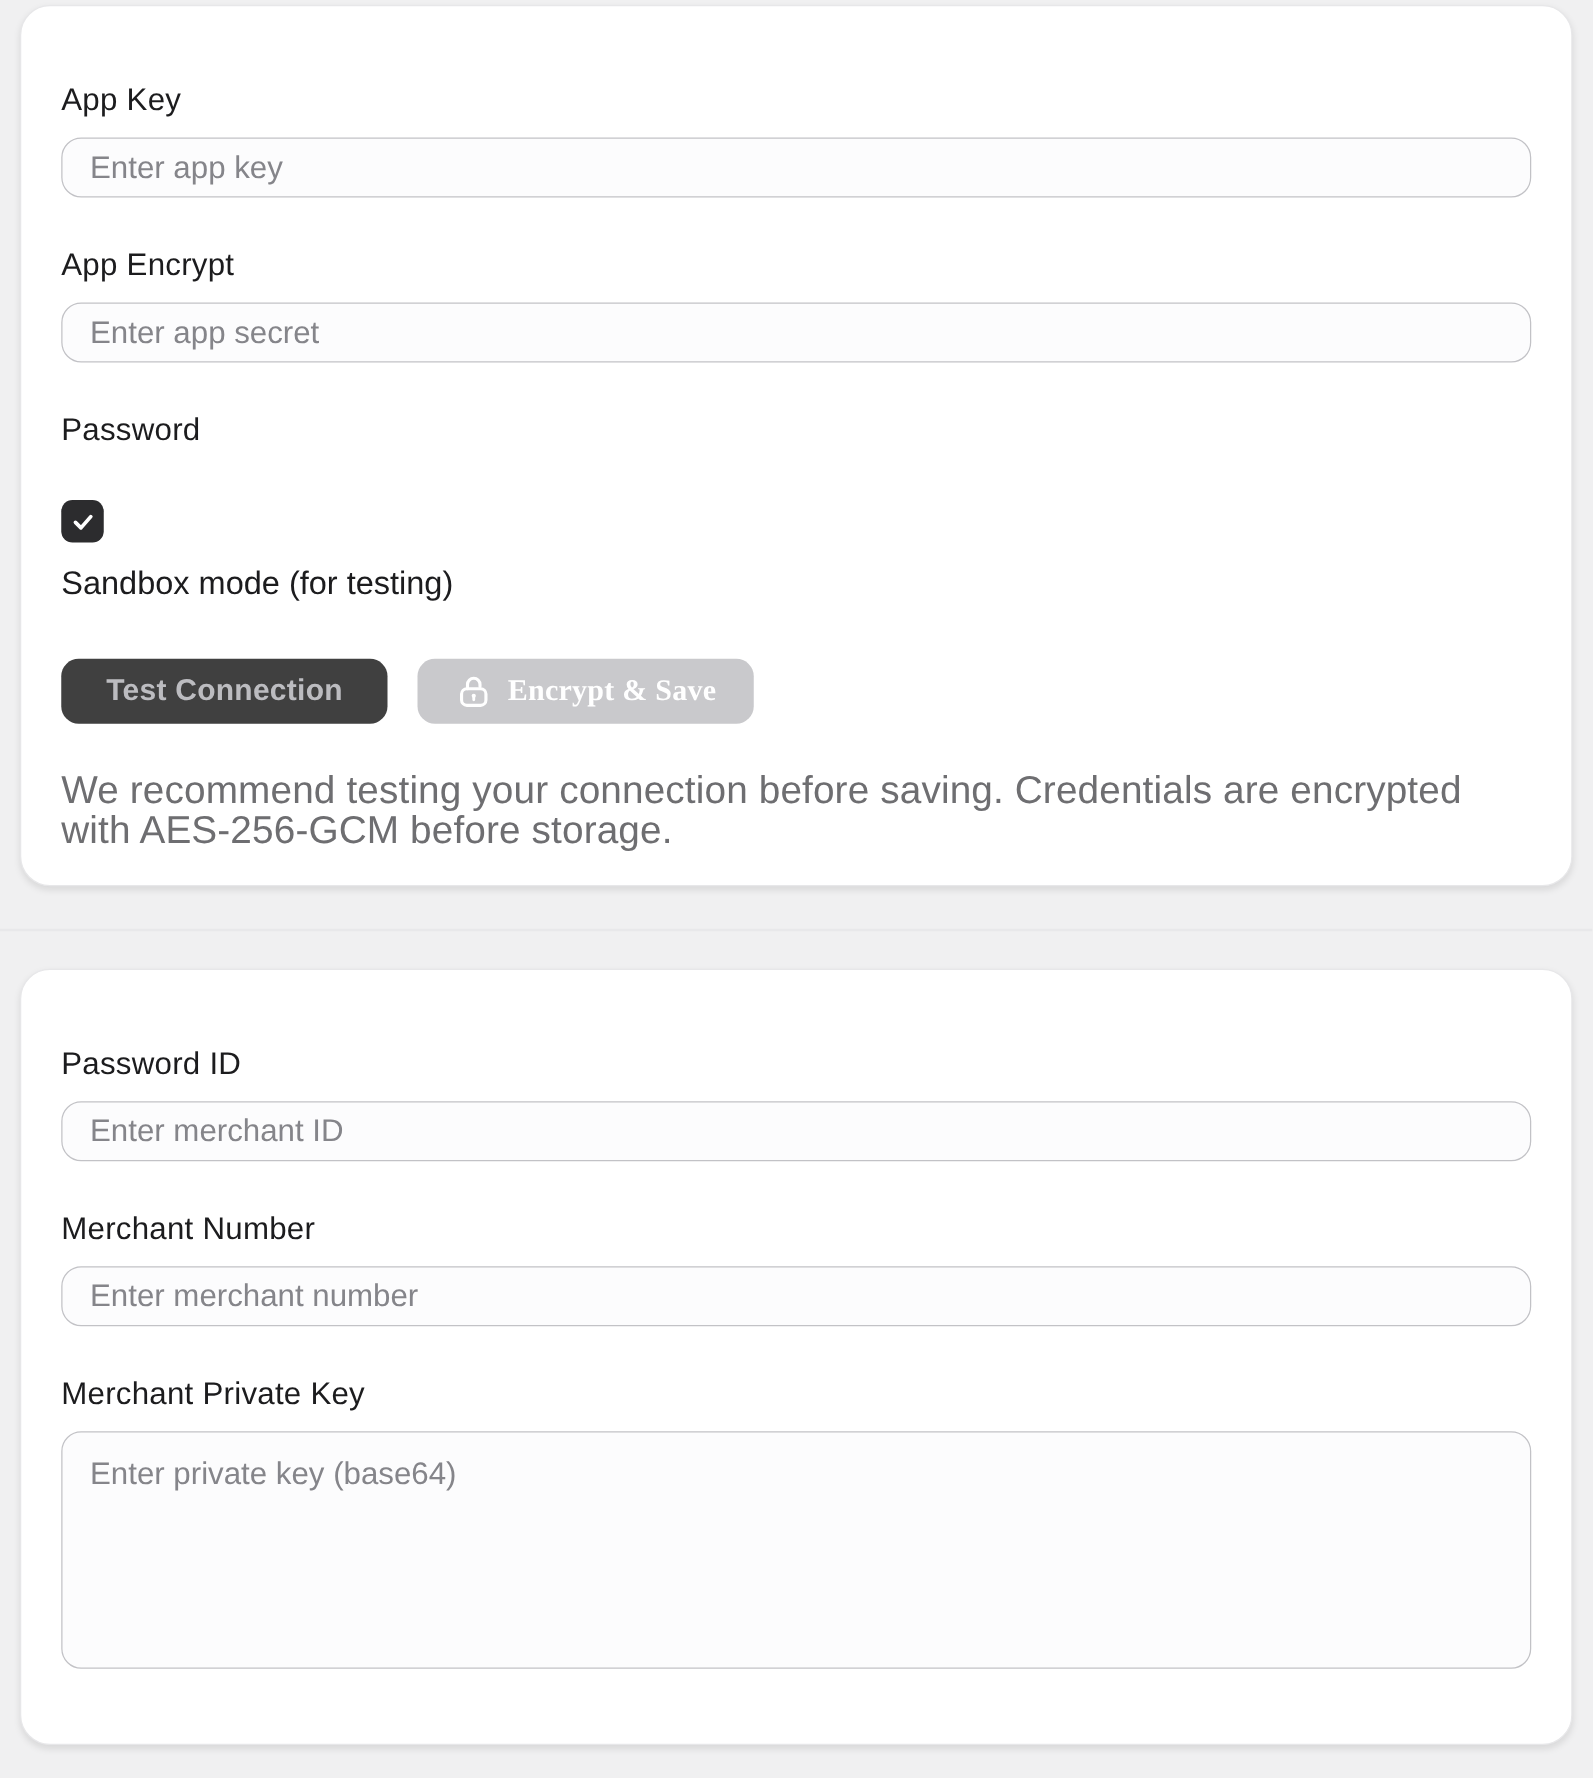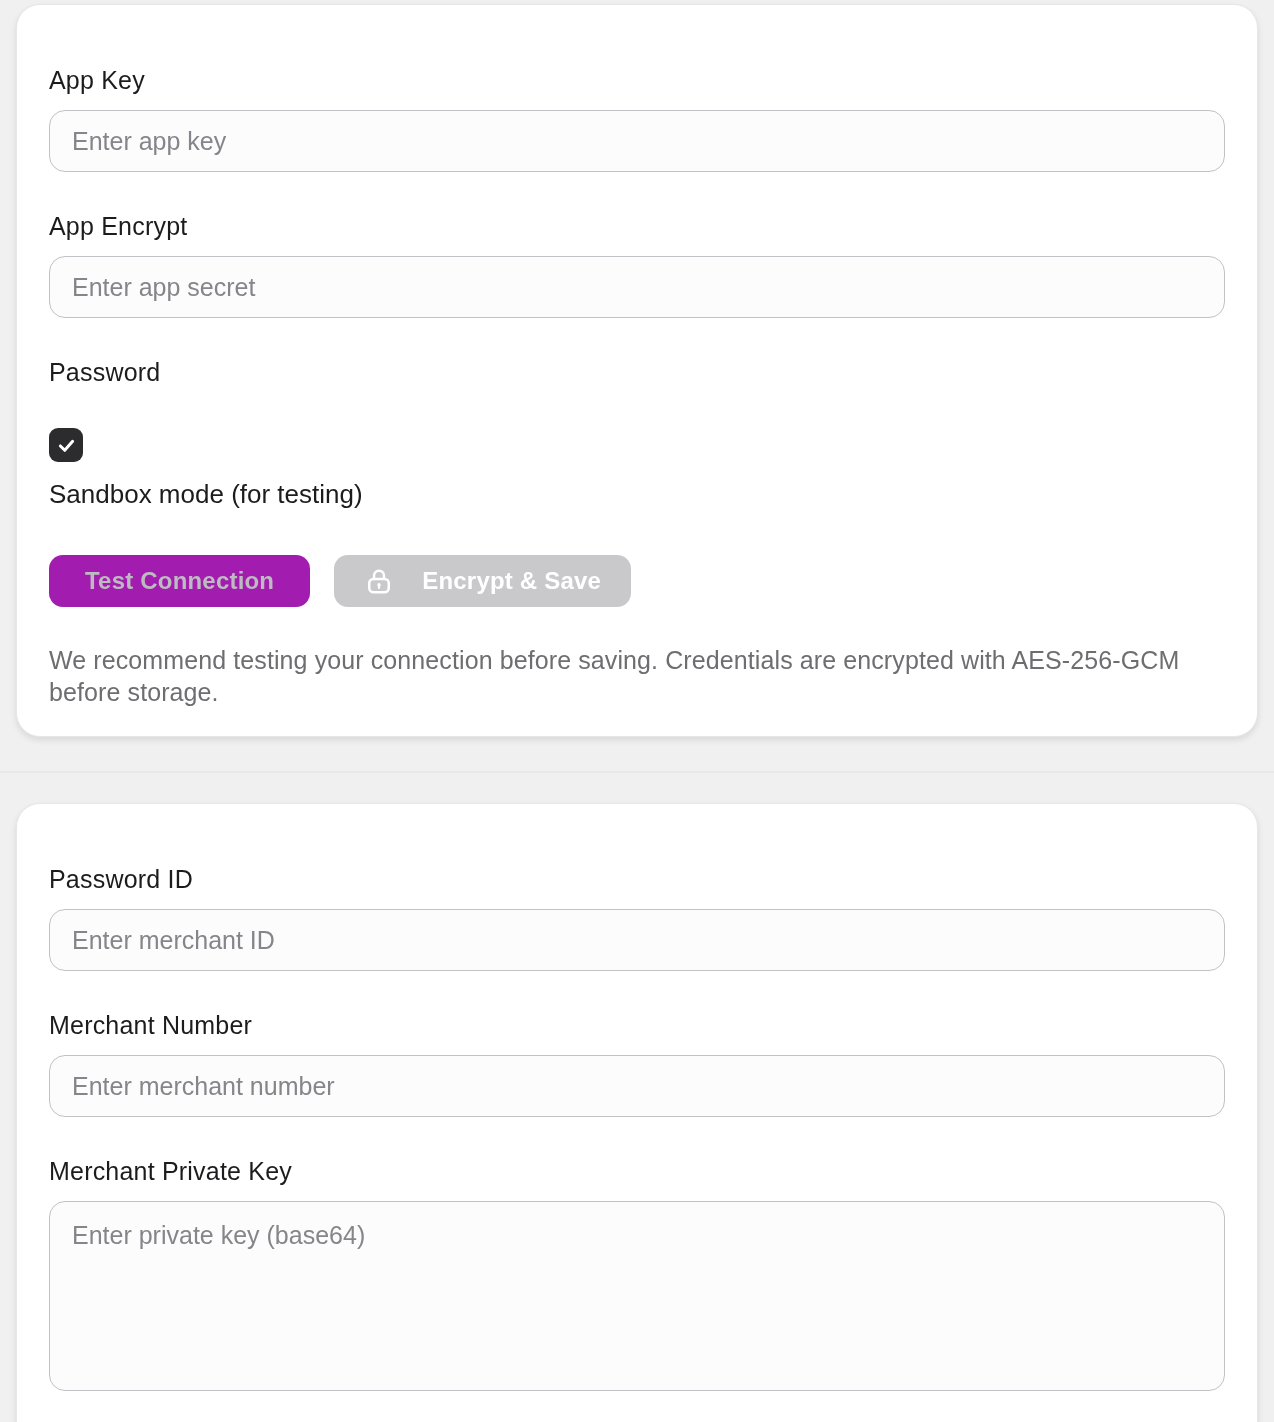--- a/index.html
+++ b/index.html
@@ -42,21 +42,21 @@
     margin-top:15px;
     width:100%;
     background:#fcfcfd;
     border:1.5px solid #c2c2c6;
     border-radius:16px;
     font-family:"Liberation Sans", sans-serif;
     font-size:25px;
     color:#1c1c1e;
     outline:none;
   }
-  .text-input { height:62px; padding:0 22px; }
+  .text-input { height:48px; padding:0 22px; }
   .textarea-input { height:190px; padding:17px 22px; resize:none; line-height:32px; }
   .text-input::placeholder, .textarea-input::placeholder { color:#85858a; opacity:1; }
 
   .checkbox-row {
     margin-top:41px;
     display:flex;
     align-items:flex-start;
     gap:17px;
     cursor:pointer;
     flex-direction:column;
@@ -76,26 +76,26 @@
     border:none;
     border-radius:14px;
     font-family:"Liberation Sans", sans-serif;
     font-size:24px;
     font-weight:600;
     display:inline-flex;
     align-items:center;
     justify-content:center;
     letter-spacing:0.2px;
   }
-  .btn-test { background:#a21caf; color:#bcbcc0; padding:0 36px; }
-  .btn-save { background:#c9c9cc; color:#ffffff; padding:0 30px; gap:28px; }
+  .btn-test { background:#404040; color:#bcbcc0; padding:0 36px; }
+  .btn-save { background:#c9c9cc; color:#ffffff; padding:0 30px; gap:12px;font-family:Liberation Serif, serif; }
 
   .helper-text {
     margin-top:37px;
-    font-size:25px;
+    font-size:31px;
     line-height:32px;
     color:#6e6e71;
     max-width:1172px;
     letter-spacing:0.1px;
   }
   .icon-svg { display:block; }
 </style>
 </head>
 <body>
 

